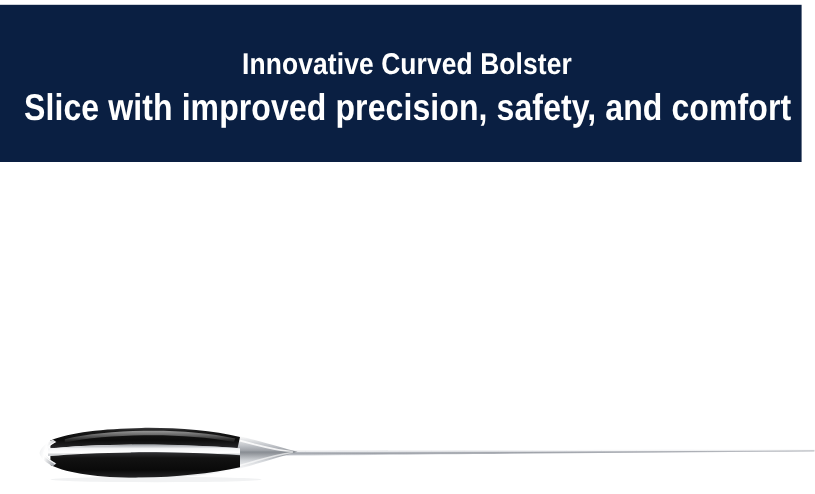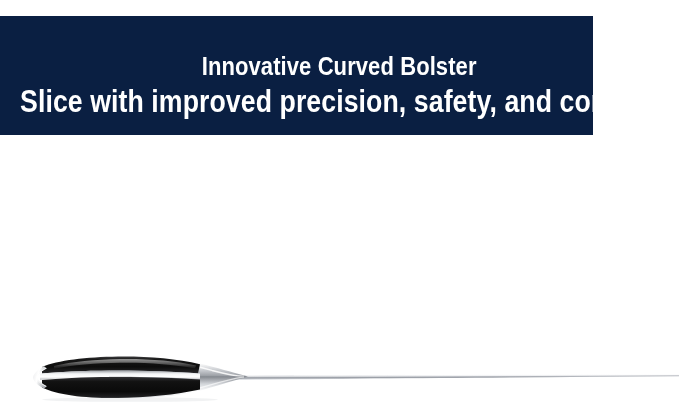--- a/index.html
+++ b/index.html
@@ -19,22 +19,22 @@
     width: 679px;
     height: 412px;
     background: #ffffff;
     overflow: hidden;
   }
 
   
   #header-band {
     position: absolute;
     left: 0;
-    top: 16px;
-    width: 593px;
+    top: 4px;
+    width: 668px;
     height: 135px;
     background: #0a1f42;
     box-sizing: border-box;
   }
 
   #header-text-block {
     position: absolute;
     left: 0;
     top: 0;
     width: 679px;

